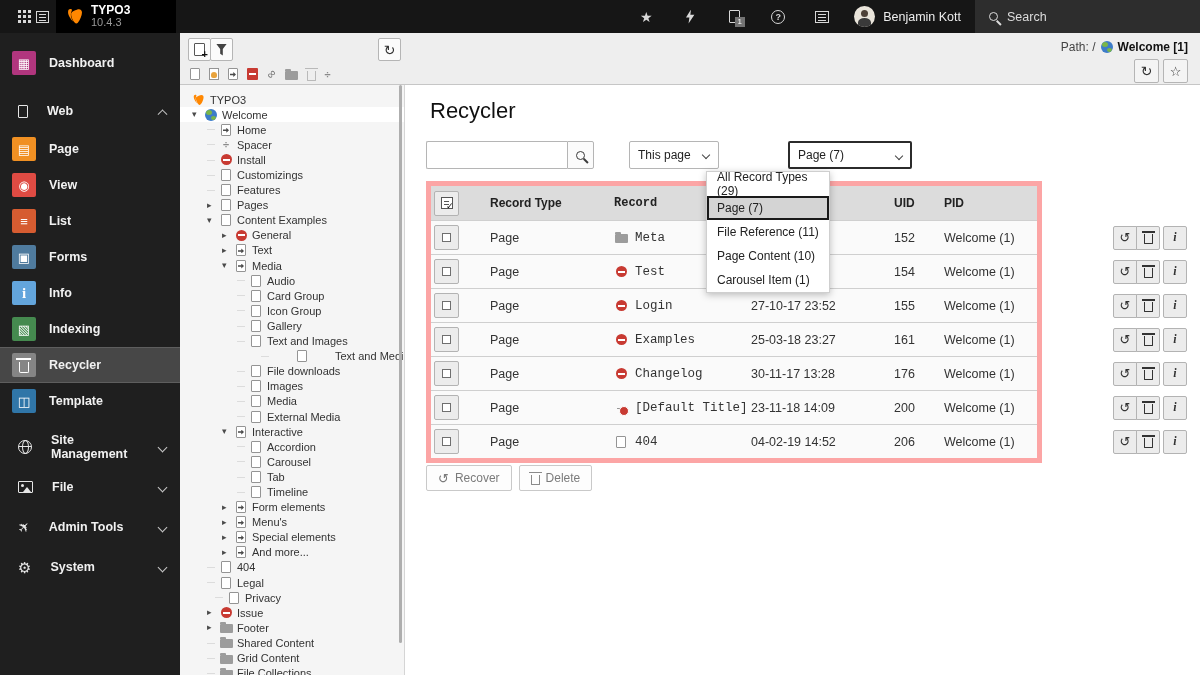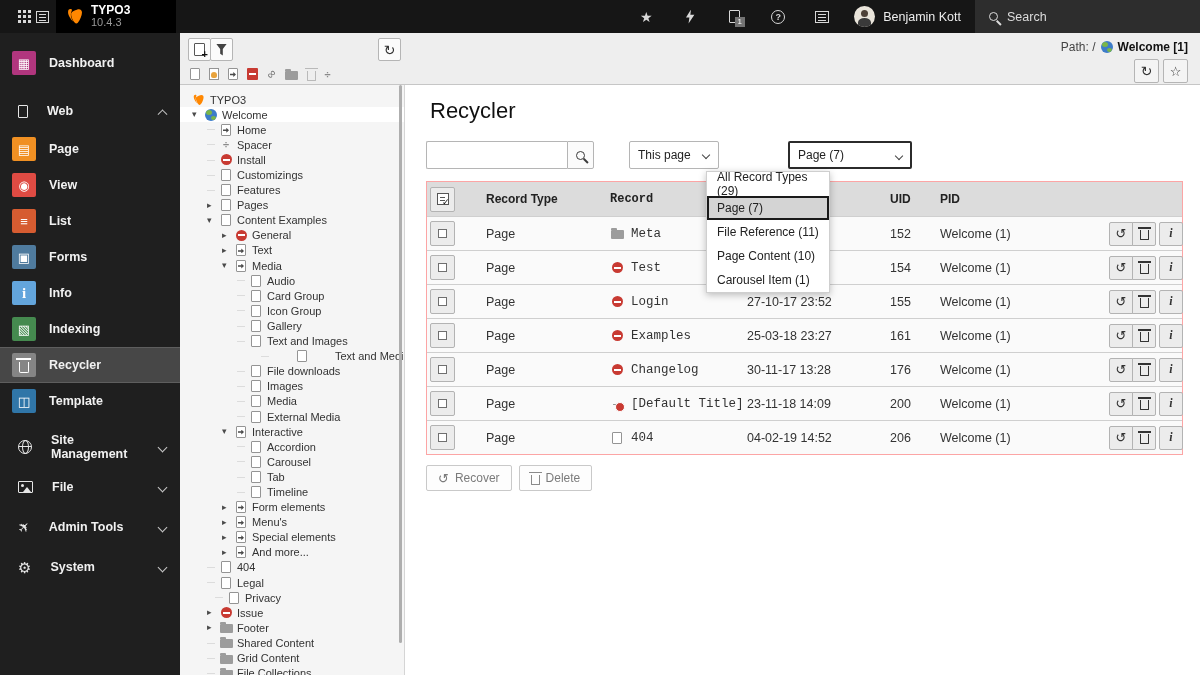--- a/index.html
+++ b/index.html
@@ -131,21 +131,21 @@
   .ctl-row { position:absolute; left:20px; top:56px; display:flex; align-items:center; }
   .ctl-input { width:141px; height:28px; border:1px solid #b5b5b5; border-right:none; border-radius:2px 0 0 2px; background:#fff; padding:0 6px; font-size:12px; outline:none; font-family:inherit; }
   .ctl-searchbtn { width:27px; height:28px; border-radius:0 2px 2px 0; }
   .selectbox { height:28px; border:1px solid #b5b5b5; border-radius:2px; background:#fff; display:flex; align-items:center; padding:0 8px; font-size:12px; color:#222; position:relative; cursor:pointer; }
   .selectbox .chev { border-color:#444; width:6px; height:6px; position:absolute; right:9px; top:10px; }
   .sel-depth { width:90px; margin-left:35px; }
   .sel-type { width:124px; margin-left:69px; border:2px solid #2b2b2b; }
   .sel-type .chev { right:8px; }
 
   
-  .rtable { position:absolute; left:20px; top:96px; width:757px; border:1px solid #fca5a5; }
+  .rtable { position:absolute; left:20px; top:96px; width:616px; border:5px solid #fca5a5; }
   .rt-header { display:flex; align-items:center; height:34px; background:#dcdcdc; font-weight:bold; font-size:12px; color:#222; }
   .rt-row { display:flex; align-items:center; height:34px; background:#fafafa; border-top:1px solid #cfcfcf; font-size:12.5px; }
   .c-check { width:59px; padding-left:3px; flex:none; }
   .cb-btn { width:25px; height:25px; background:#ececec; border:1px solid #b3b3b3; border-radius:2px; display:flex; align-items:center; justify-content:center; cursor:pointer; }
   .c-type { width:124px; flex:none; }
   .c-record { width:137px; flex:none; display:flex; align-items:center; gap:7px;font-family:Liberation Mono, monospace; }
   .c-date { width:143px; flex:none; }
   .c-uid { width:50px; flex:none; }
   .c-pid { width:169px; flex:none; }
   .c-actions { flex:1; display:flex; justify-content:flex-end; padding-right:9px; }

